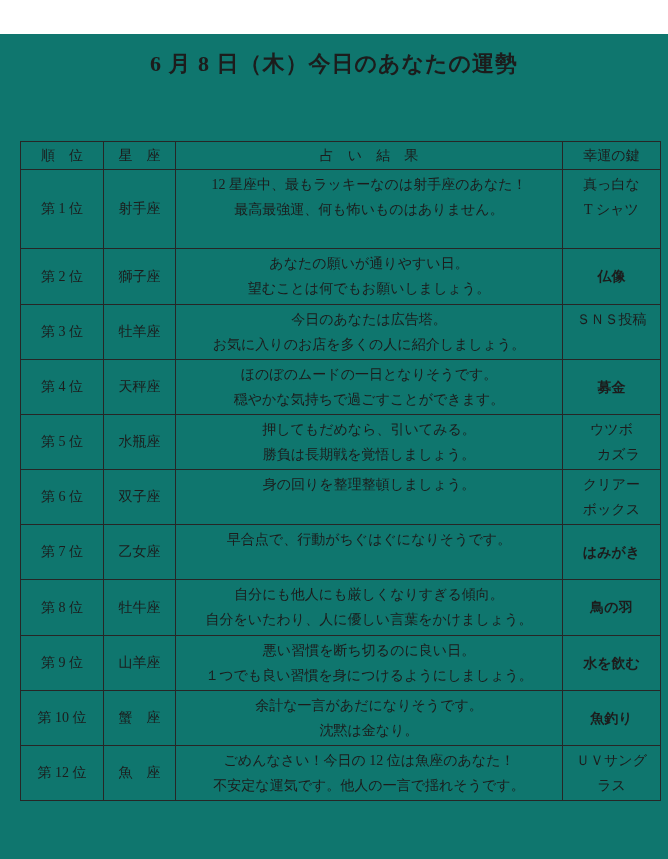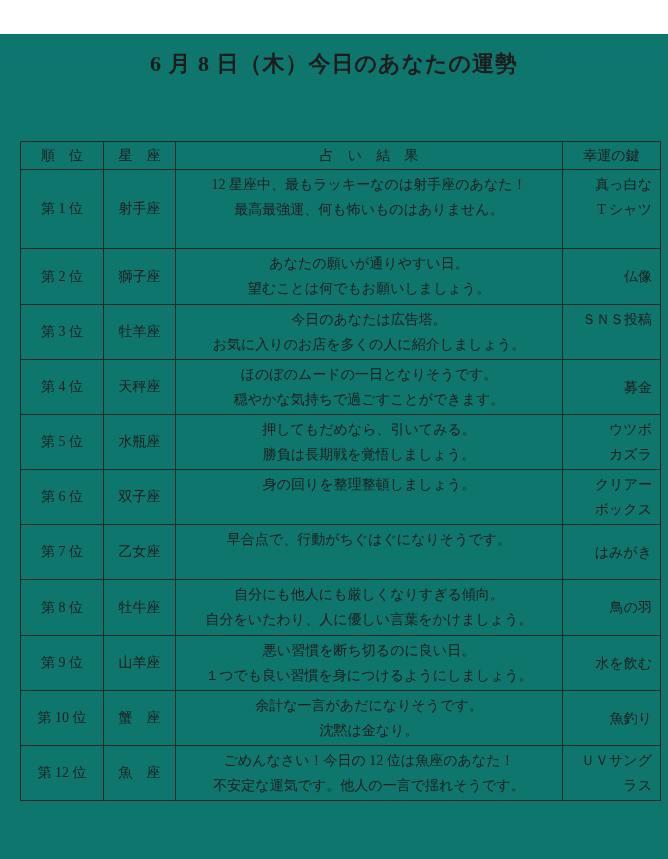--- a/index.html
+++ b/index.html
@@ -36,22 +36,22 @@
     border: 1px solid #262626;
     font-size: 14px;
     font-weight: normal;
     overflow: hidden;
   }
   .fortune thead tr { height: 28px; }
   .fortune th { text-align: center; padding: 1px 2px; white-space: nowrap; }
   .c-rank  { text-align: center; vertical-align: middle; white-space: nowrap; }
   .c-sign  { text-align: center; vertical-align: middle; white-space: nowrap; font-family: Liberation Mono, monospace; }
   .c-fortune { text-align: center; vertical-align: top; padding: 2px 9px; }
-  .c-key   { text-align: right; vertical-align: top; padding: 2px 8px; }
-  .c-key.v-mid { vertical-align: middle; }
+  .c-key   { text-align: center; vertical-align: top; padding: 2px 8px; }
+  .c-key.v-mid { vertical-align: middle; font-weight: bold; }
   .line { line-height: 25px; white-space: pre; }
   
   .fortune tbody tr:nth-child(1)  { height: 79px; }
   .fortune tbody tr:nth-child(2)  { height: 56px; padding-left: 43px; }
   .fortune tbody tr:nth-child(3)  { height: 55px; }
   .fortune tbody tr:nth-child(4)  { height: 55px; }
   .fortune tbody tr:nth-child(5)  { height: 55px; }
   .fortune tbody tr:nth-child(6)  { height: 51px; }
   .fortune tbody tr:nth-child(7)  { height: 55px; }
   .fortune tbody tr:nth-child(8)  { height: 56px; }

